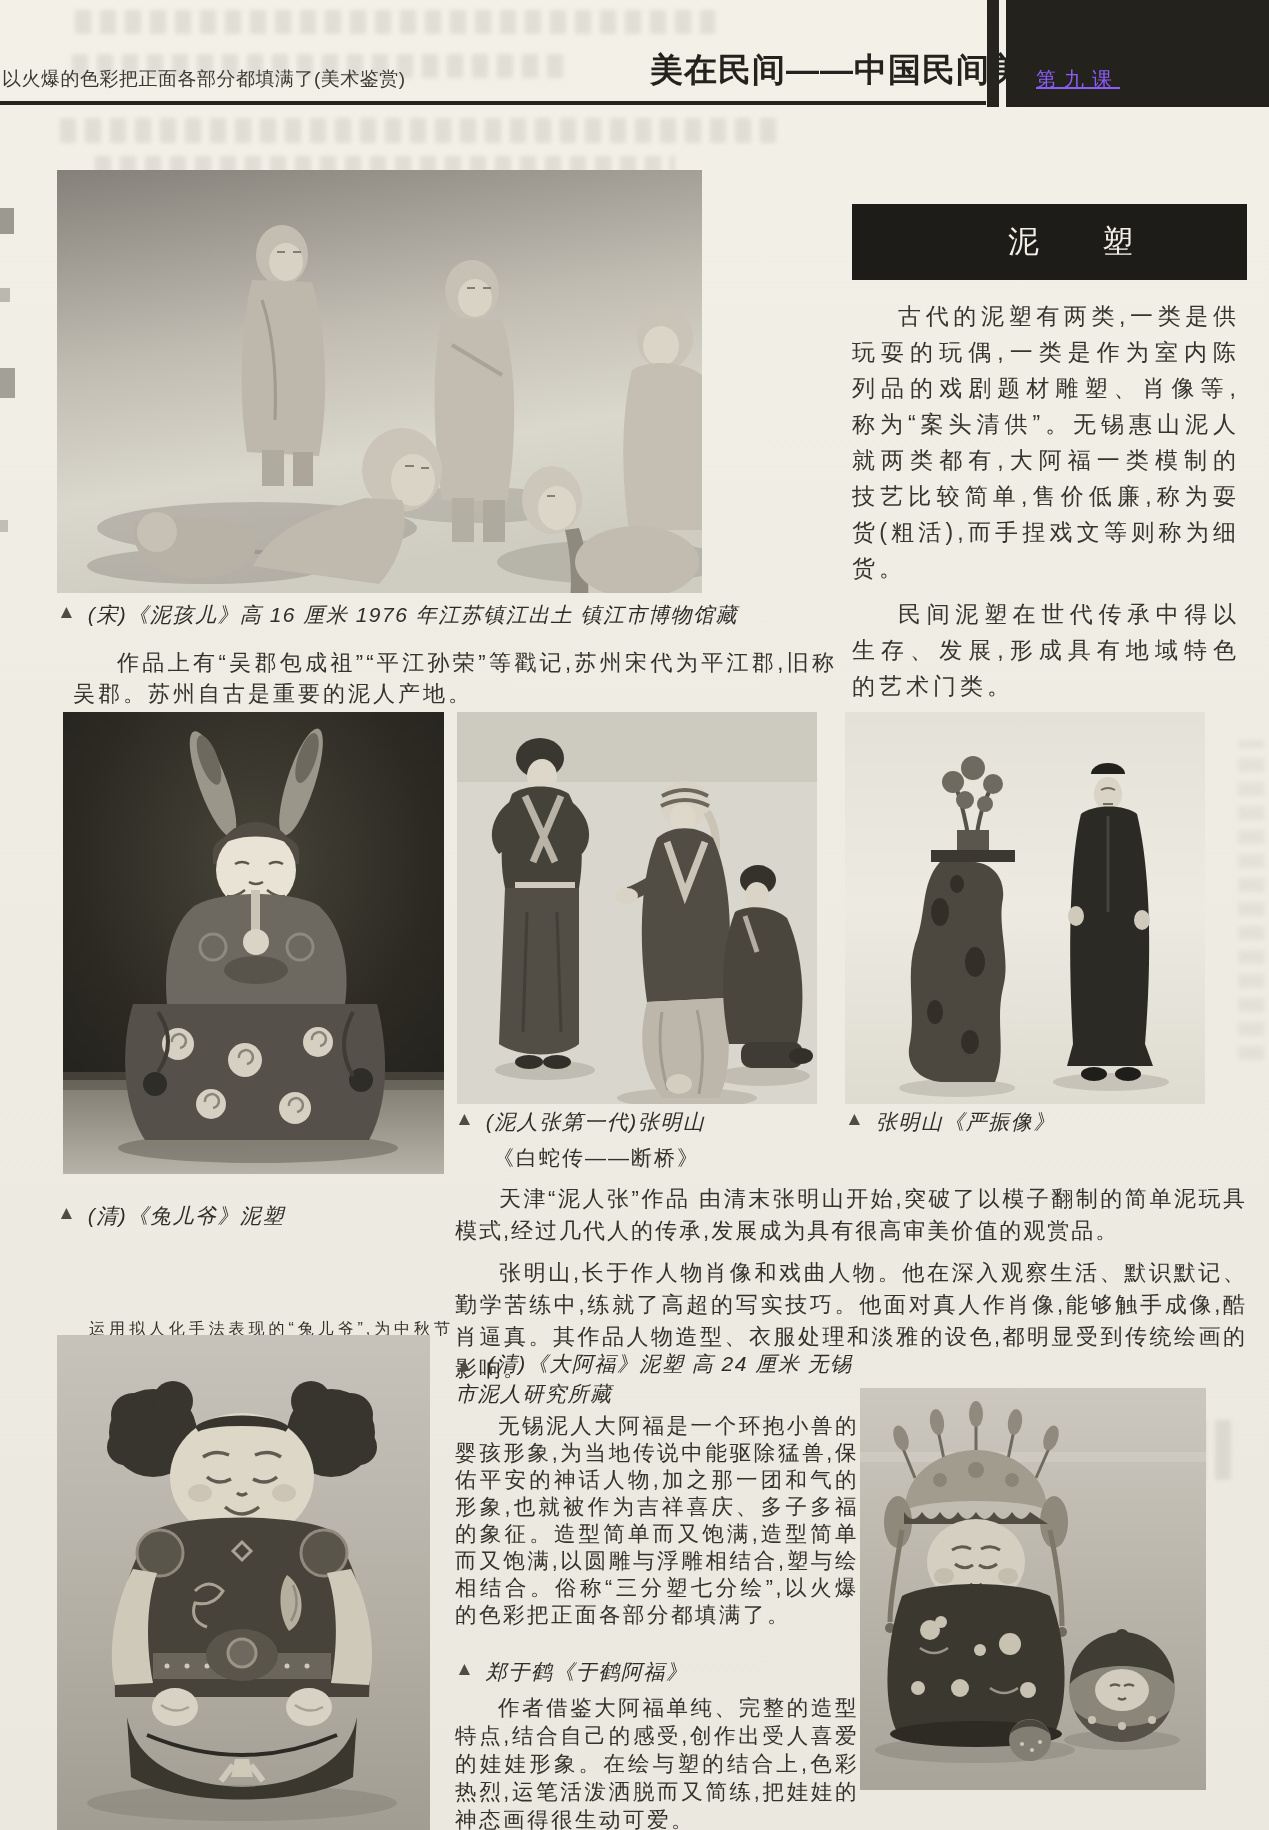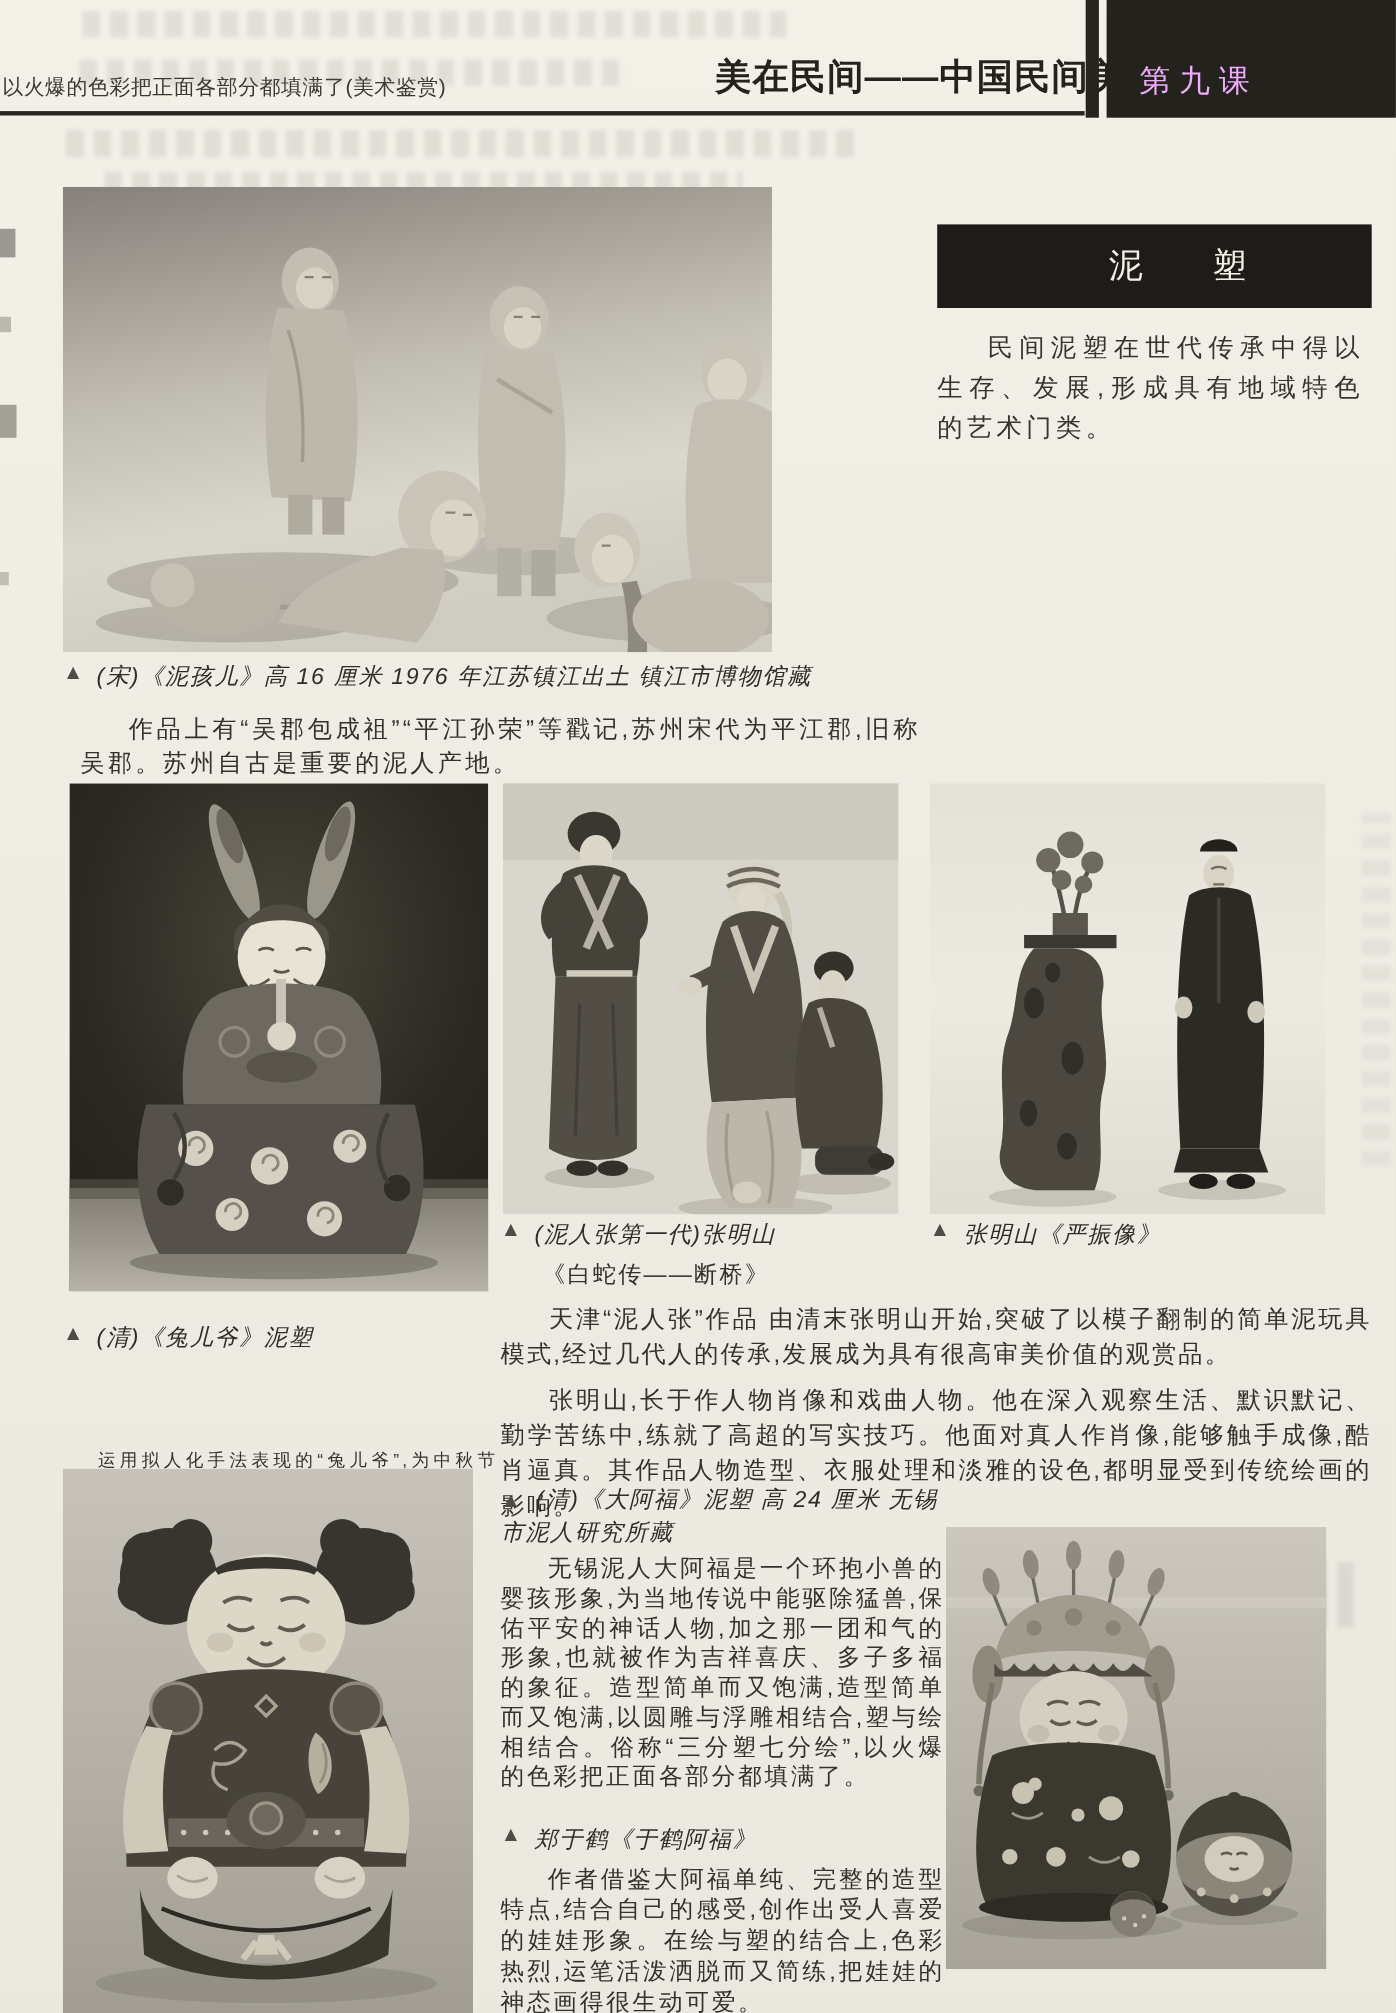--- a/index.html
+++ b/index.html
@@ -7,21 +7,21 @@
   .page{position:relative;width:1269px;height:1830px;margin:0 auto;overflow:hidden;
         background:linear-gradient(180deg,#f3f0e8 0%,#efece4 40%,#ebe8df 100%);color:#33312b;}
   
   .series{position:absolute;left:2px;top:66px;font-size:19px;letter-spacing:.5px;color:#3a3833;white-space:nowrap;}
   .chapter{position:absolute;left:650px;top:48px;width:336px;font-size:33px;font-weight:bold;color:#23221d;
            letter-spacing:1px;white-space:nowrap;}
   .rule{position:absolute;left:0;top:101px;width:986px;height:4px;background:#26241f;}
   .vbar{position:absolute;left:987px;top:0;width:12px;height:107px;background:#26241f;}
   .lesson{position:absolute;left:1006px;top:0;width:263px;height:107px;background:#24221d;
           display:flex;align-items:flex-end;box-sizing:border-box;padding:0 0 14px 30px;}
-  .lesson span{color:#f0abfc;font-size:28px;letter-spacing:8px;}
+  .lesson span{color:#8b5cf6;font-size:20px;letter-spacing:8px;text-decoration:underline;}
   
   .secbox{position:absolute;left:852px;top:204px;width:353px;height:76px;background:#1e1c18;
           display:flex;align-items:center;justify-content:center;padding-left:42px;}
   .secbox span{color:#f2efe7;font-size:31px;letter-spacing:16px;padding-left:16px;}
   
   .col{position:absolute;text-align:justify;}
   .col p{margin:0 0 10px 0;text-indent:2em;}
   .rc{left:852px;top:298px;width:388px;font-size:23px;line-height:36px;letter-spacing:4px;color:#36342e;}
   .wide{left:455px;top:1183px;width:792px;font-size:22px;line-height:32px;letter-spacing:2px;color:#34322c;}
   .cap{font-style:italic;font-size:21px;letter-spacing:1.5px;color:#2f2d28;}
@@ -119,20 +119,21 @@
   <div class="caprow" style="left:57px;top:601px;width:770px;">
     <span class="mark">▲</span>
     <span class="cap">(宋)《泥孩儿》高 16 厘米 1976 年江苏镇江出土 镇江市博物馆藏</span>
   </div>
   <p class="note" style="left:57px;top:631px;width:764px;font-size:22px;line-height:31px;letter-spacing:3px;margin:16px;">作品上有“吴郡包成祖”“平江孙荣”等戳记,苏州宋代为平江郡,旧称吴郡。苏州自古是重要的泥人产地。</p>
 
   <div class="secbox">
     <span>泥　塑</span>
   </div>
   <div class="col rc">
+    <p>古代的泥塑有两类,一类是供玩耍的玩偶,一类是作为室内陈列品的戏剧题材雕塑、肖像等,称为“案头清供”。无锡惠山泥人就两类都有,大阿福一类模制的技艺比较简单,售价低廉,称为耍货(粗活),而手捏戏文等则称为细货。</p>
     <p>民间泥塑在世代传承中得以生存、发展,形成具有地域特色的艺术门类。</p>
   </div>
 
   <div class="photo" style="left:63px;top:712px;width:381px;height:462px;">
     <svg viewBox="0 0 381 462" preserveAspectRatio="none">
       <defs>
         <radialGradient id="pg2" cx="0.5" cy="0.32" r="0.85">
           <stop offset="0" stop-color="#474439"></stop>
             <stop offset="0.55" stop-color="#2b2922"></stop>
             <stop offset="1" stop-color="#201f1a"></stop>

